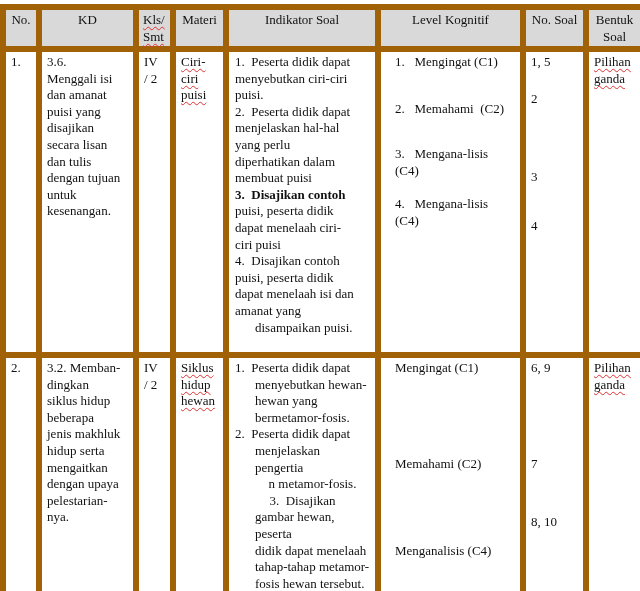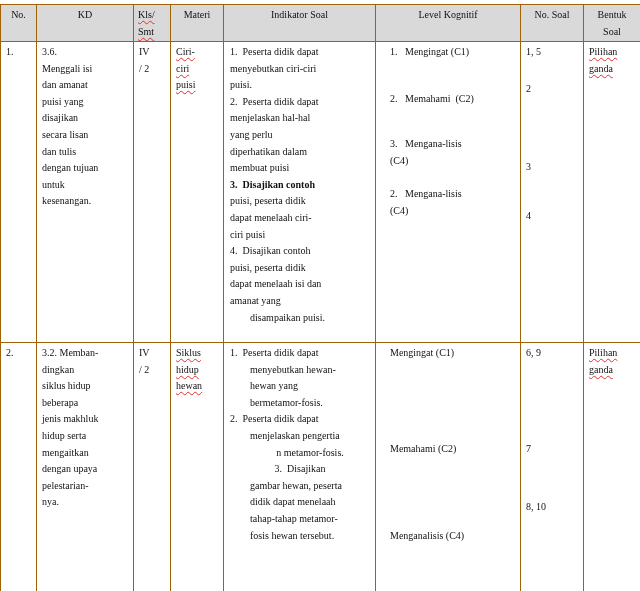--- a/index.html
+++ b/index.html
@@ -1,21 +1,21 @@
 <!DOCTYPE html>
 <html><head>
   <meta charset="utf-8">
   <style>
     html, body { margin: 0; padding: 0; background: #ffffff; }
     body { width: 640px; height: 591px; overflow: hidden; position: relative;
       font-family: "Liberation Serif", "DejaVu Serif", serif; color: #111; }
     .wrap { position: absolute; left: 0; top: 4px; }
     table { border-collapse: collapse; table-layout: fixed; width: 640px; }
-    td, th { border: 1px solid #a16207; vertical-align: top; padding: 2px 5px 0 5px;
-      font-size: 10px; line-height: 16.6px; font-weight: normal; text-align: left; }
+    td, th { border: 6px solid #a16207; vertical-align: top; padding: 2px 5px 0 5px;
+      font-size: 13px; line-height: 16.6px; font-weight: normal; text-align: left; }
     thead th { background: #d9d9d9; text-align: center; height: 34px; padding-top: 2px; }
     .sp { text-decoration: underline wavy #e03030; text-decoration-thickness: 1px; text-underline-offset: 2px; text-decoration-skip-ink: none; }
     .line { display: block; }
     .gap-1 { height: 16.6px; }
     tr.r1 td { height: 298px; }
     tr.r2 td { height: 249px; }
   </style>
 </head>
 <body>
 
@@ -94,21 +94,21 @@
         <span class="line" style="padding-left:20px;">disampaikan puisi.</span>
       </td>
       <td style="padding-left:14px;">
         <span class="line" style="white-space:pre;">1.   Mengingat (C1)</span>
         <span class="line gap-1"></span>
         <span class="line" style="white-space:pre;margin-top:14px;">2.   Memahami  (C2)</span>
         <span class="line gap-1"></span>
         <span class="line" style="white-space:pre;margin-top:12px;">3.   Mengana-lisis</span>
         <span class="line">(C4)</span>
         <span class="line gap-1"></span>
-        <span class="line" style="white-space:pre;">2.   Mengana-lisis</span>
+        <span class="line" style="white-space:pre;">4.   Mengana-lisis</span>
         <span class="line">(C4)</span>
       </td>
       <td>
         <span class="line">1, 5</span>
         <span class="line gap-1"></span>
         <span class="line" style="margin-top:4px;">2</span>
         <span class="line gap-1"></span>
         <span class="line gap-1"></span>
         <span class="line" style="margin-top:28px;">3</span>
         <span class="line gap-1"></span>

